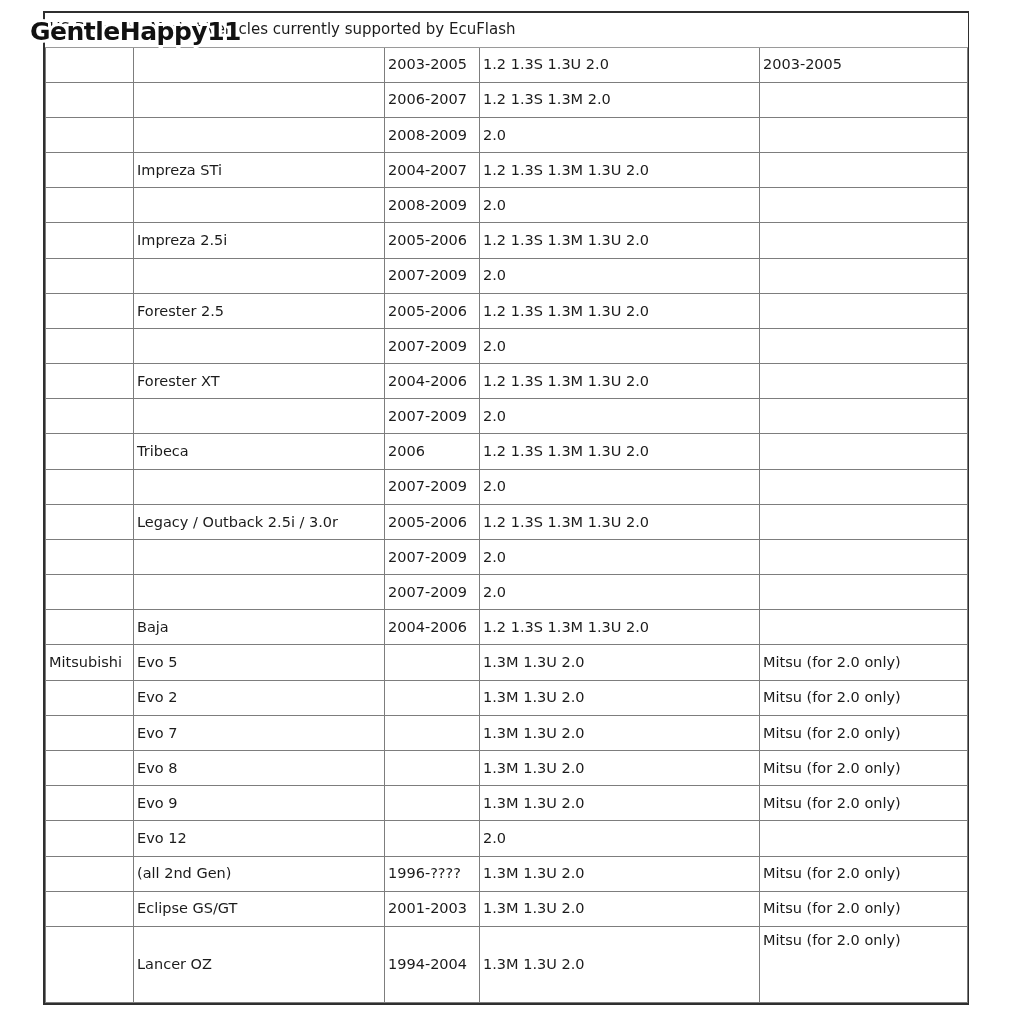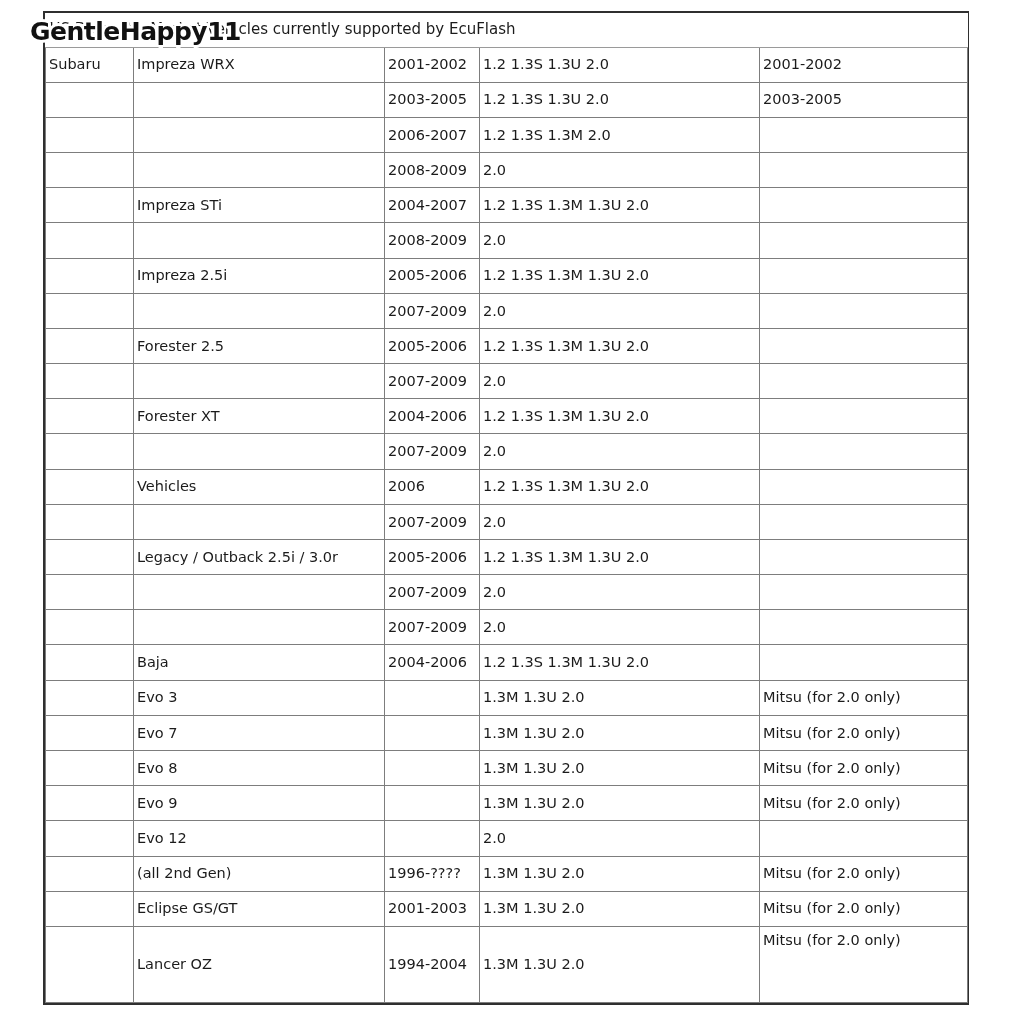--- a/index.html
+++ b/index.html
@@ -134,27 +134,20 @@
           <col class="c-model">
           <col class="c-year">
           <col class="c-iface">
           <col class="c-init">
       </colgroup>
       <tbody>
         <tr class="title-row">
           <td colspan="5">US Domestic Market Vehicles currently supported by EcuFlash</td>
         </tr>
 
-      <tr class="body-row">
-            <td>Subaru</td>
-            <td>Impreza WRX</td>
-            <td>2001-2002</td>
-            <td>1.2 1.3S 1.3U 2.0</td>
-            <td>2001-2002</td>
-          </tr>
           <tr class="body-row">
             <td></td>
             <td></td>
             <td>2003-2005</td>
             <td>1.2 1.3S 1.3U 2.0</td>
             <td>2003-2005</td>
           </tr>
           <tr class="body-row">
             <td></td>
             <td></td>
@@ -220,21 +213,21 @@
           </tr>
           <tr class="body-row">
             <td></td>
             <td></td>
             <td>2007-2009</td>
             <td>2.0</td>
             <td></td>
           </tr>
           <tr class="body-row">
             <td></td>
-            <td>Vehicles</td>
+            <td>Tribeca</td>
             <td>2006</td>
             <td class="indent-iface">1.2 1.3S 1.3M 1.3U 2.0</td>
             <td></td>
           </tr>
           <tr class="body-row">
             <td></td>
             <td></td>
             <td>2007-2009</td>
             <td>2.0</td>
             <td></td>
@@ -261,22 +254,29 @@
             <td></td>
           </tr>
           <tr class="body-row">
             <td></td>
             <td>Baja</td>
             <td>2004-2006</td>
             <td>1.2 1.3S 1.3M 1.3U 2.0</td>
             <td></td>
           </tr>
           <tr class="body-row">
-            <td></td>
-            <td>Evo 3</td>
+            <td>Mitsubishi</td>
+            <td>Evo 5</td>
+            <td></td>
+            <td>1.3M 1.3U 2.0</td>
+            <td>Mitsu (for 2.0 only)</td>
+          </tr>
+          <tr class="body-row">
+            <td></td>
+            <td>Evo 2</td>
             <td></td>
             <td>1.3M 1.3U 2.0</td>
             <td>Mitsu (for 2.0 only)</td>
           </tr>
           <tr class="body-row">
             <td></td>
             <td>Evo 7</td>
             <td></td>
             <td>1.3M 1.3U 2.0</td>
             <td>Mitsu (for 2.0 only)</td>

